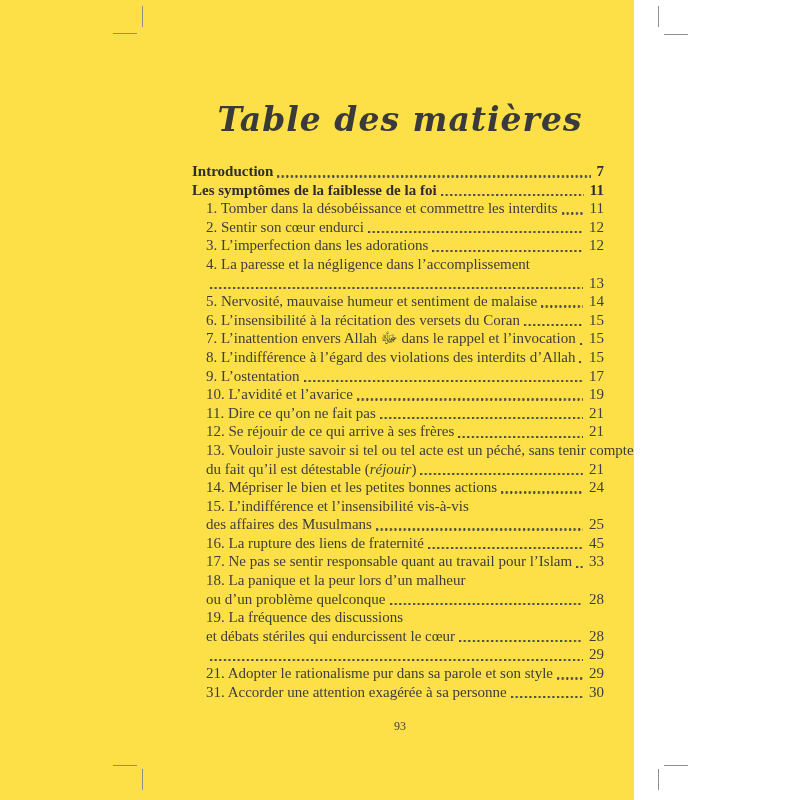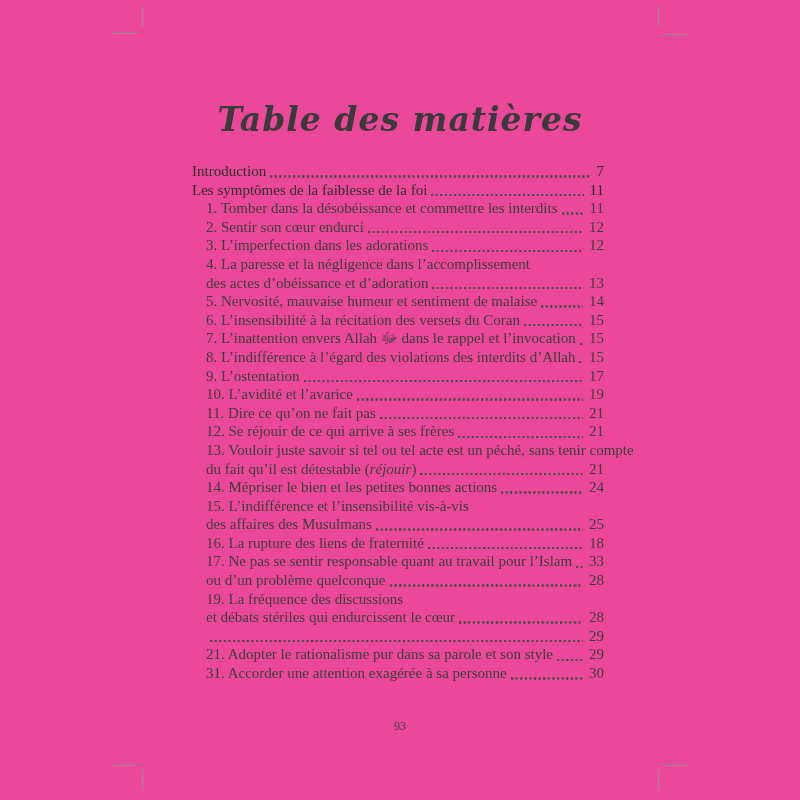--- a/index.html
+++ b/index.html
@@ -7,22 +7,22 @@
     padding: 0;
     width: 800px;
     height: 800px;
     background: #ffffff;
     font-family: "Liberation Serif", serif;
     overflow: hidden;
   }
   .sheet {
     position: absolute;
     left: 0; top: 0;
-    width: 800px; height: 800px;
-    background: #ec4899;
+    width: 634px; height: 800px;
+    background: #fde047;
   }
   
   .crop {
     position: absolute;
     background: #8f8f8f;
   }
   .cm-tl-v { left: 142px; top: 6px;   width: 1px;  height: 21px; }
   .cm-tl-h { left: 113px; top: 33px;  width: 24px; height: 1px;  }
   .cm-tr-v { left: 658px; top: 6px;   width: 1px;  height: 21px; }
   .cm-tr-h { left: 664px; top: 34px;  width: 24px; height: 1px;  }
@@ -56,21 +56,21 @@
     color: #3d3d3d;
   }
   .toc-row {
     display: flex;
     align-items: baseline;
     white-space: nowrap;
     height: 18.6px;
   }
   .toc-row.indent { padding-left: 14px; }
   .toc-row.bold {
-    font-weight: normal;
+    font-weight: bold;
     color: #2e2e2e;
   }
   .toc-label { flex: 0 0 auto; }
   .toc-label em {
     font-style: italic;
     font-weight: inherit;
   }
   .dots {
     flex: 1 1 auto;
     align-self: flex-end;
@@ -132,21 +132,20 @@
       </div>
       <div class="toc-row indent">
         <span class="toc-label">3. L’imperfection dans les adorations</span>
         <span class="dots"></span>
         <span class="toc-page">12</span>
       </div>
       <div class="toc-row indent">
         <span class="toc-label">4. La paresse et la négligence dans l’accomplissement</span>
       </div>
       <div class="toc-row indent">
-        <span class="toc-label">des actes d’obéissance et d’adoration</span>
         <span class="dots"></span>
         <span class="toc-page">13</span>
       </div>
       <div class="toc-row indent">
         <span class="toc-label">5. Nervosité, mauvaise humeur et sentiment de malaise</span>
         <span class="dots"></span>
         <span class="toc-page">14</span>
       </div>
       <div class="toc-row indent">
         <span class="toc-label">6. L’insensibilité à la récitation des versets du Coran</span>
@@ -200,28 +199,31 @@
         <span class="toc-label">15. L’indifférence et l’insensibilité vis-à-vis</span>
       </div>
       <div class="toc-row indent">
         <span class="toc-label">des affaires des Musulmans</span>
         <span class="dots"></span>
         <span class="toc-page">25</span>
       </div>
       <div class="toc-row indent">
         <span class="toc-label">16. La rupture des liens de fraternité</span>
         <span class="dots"></span>
-        <span class="toc-page">18</span>
+        <span class="toc-page">45</span>
       </div>
       <div class="toc-row indent">
         <span class="toc-label">17. Ne pas se sentir responsable quant au travail pour l’Islam</span>
         <span class="dots"></span>
         <span class="toc-page">33</span>
       </div>
       <div class="toc-row indent">
+        <span class="toc-label">18. La panique et la peur lors d’un malheur</span>
+      </div>
+      <div class="toc-row indent">
         <span class="toc-label">ou d’un problème quelconque</span>
         <span class="dots"></span>
         <span class="toc-page">28</span>
       </div>
       <div class="toc-row indent">
         <span class="toc-label">19. La fréquence des discussions</span>
       </div>
       <div class="toc-row indent">
         <span class="toc-label">et débats stériles qui endurcissent le cœur</span>
         <span class="dots"></span>

